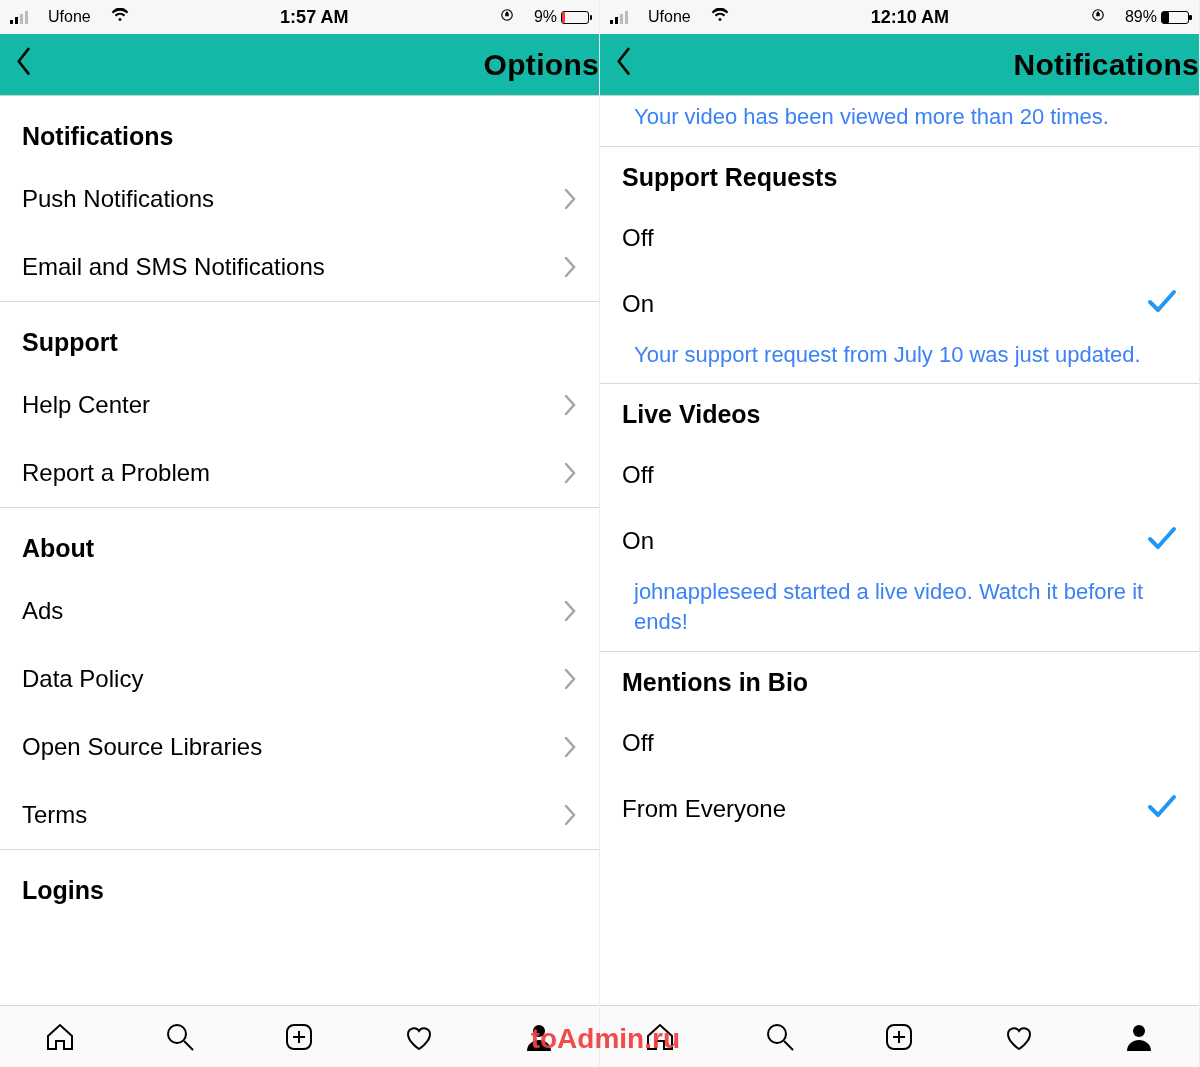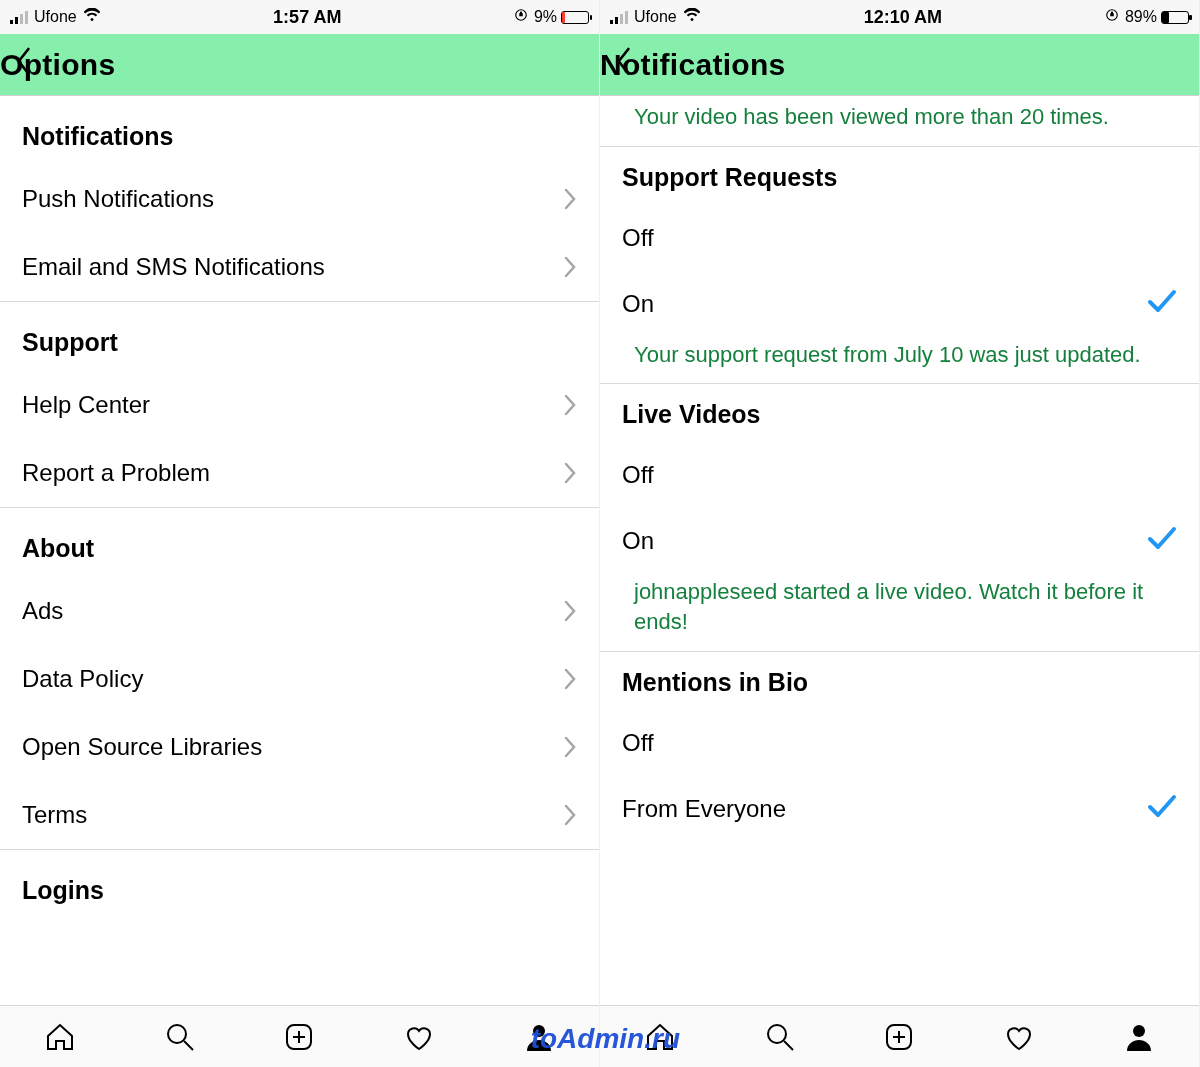--- a/index.html
+++ b/index.html
@@ -3,68 +3,68 @@
 <meta charset="utf-8">
 <style>
   * { margin: 0; padding: 0; box-sizing: border-box; }
   html, body { width: 1200px; height: 1067px; font-family: -apple-system, "Helvetica Neue", Arial, sans-serif; background: #fff; overflow: hidden; color: #000; }
   .shell { display: flex; width: 1200px; height: 1067px; position: relative; }
   .phone { width: 600px; height: 100%; display: flex; flex-direction: column; border-right: 1px solid #eee; background: #fff; position: relative; }
   .phone:last-child { border-right: none; }
 
   
   .status { display: flex; align-items: center; justify-content: space-between; height: 34px; padding: 0 10px; font-size: 17px; background: #f7f7f7; }
-  .status .left, .status .right { display: flex; align-items: center; gap: 6px; }
+  .status .left, .status .right { display: flex; align-items: center; gap: 20px; }
   .status .center { font-weight: 700; font-size: 18px; }
   .bars { display: flex; align-items: flex-end; gap: 2px; height: 14px; }
   .bars span { width: 3px; background: #000; display: block; }
   .bars span:nth-child(1){height:4px}
   .bars span:nth-child(2){height:7px}
   .bars span:nth-child(3){height:10px; background:#bcbcbc}
   .bars span:nth-child(4){height:13px; background:#bcbcbc}
   .carrier { font-size: 16px; }
   .wifi svg { width: 18px; height: 14px; }
   .lock svg { width: 14px; height: 14px; }
   .batt { display: flex; align-items: center; gap: 4px; font-size: 16px; }
   .batt-shell { width: 28px; height: 13px; border: 1.5px solid #000; border-radius: 3px; position: relative; }
   .batt-shell::after { content: ""; position: absolute; right: -4px; top: 3px; width: 2.5px; height: 5px; background: #000; border-radius: 1px; }
   .batt-fill { height: 100%; border-radius: 1px; }
   .batt-red .batt-fill { background: #ff3b30; }
   .batt-black .batt-fill { background: #000; }
 
   
-  .nav { height: 62px; background: #86efac; border-bottom: 1px solid #d1d1d1; display: flex; align-items: center; justify-content: flex-start; position: relative; }
+  .nav { height: 62px; background: #14b8a6; border-bottom: 1px solid #d1d1d1; display: flex; align-items: center; justify-content: flex-end; position: relative; }
   .nav .back { position: absolute; left: 14px; top: 50%; transform: translateY(-55%); }
   .nav .back svg { width: 20px; height: 30px; }
   .nav .title { font-size: 30px; font-weight: 700; letter-spacing: .3px; }
 
   
   .content { flex: 1; overflow: hidden; background: #fff; }
   .section-header { font-size: 25px; font-weight: 700; padding: 26px 22px 14px; }
   .section-header.tight { padding-top: 16px; }
   .row { display: flex; align-items: center; justify-content: space-between; padding: 20px 22px; font-size: 24px; font-weight: 400; position: relative; gap: 29px; }
   .row.link { cursor: pointer; }
   .chev { width: 14px; height: 22px; opacity: .35; }
   .hr { height: 1px; background: #d9d9d9; margin: 6px 0; }
   .hr.full { margin: 0; }
 
-  .subtext { color: #15803d; font-size: 22px; line-height: 1.35; padding: 2px 22px 14px 34px; }
+  .subtext { color: #3b82f6; font-size: 22px; line-height: 1.35; padding: 2px 22px 14px 34px; }
   .subtext.top { padding-top: 6px; }
 
   .option { display: flex; align-items: center; justify-content: space-between; padding: 18px 22px; font-size: 24px; }
   .check svg { width: 30px; height: 26px; }
   .check { color: #2196f3; }
 
   
   .tabbar { height: 62px; border-top: 1px solid #d6d6d6; background: #fafafa; display: flex; align-items: center; justify-content: space-around; }
   .tabbar .tab { width: 36px; height: 36px; display: flex; align-items: center; justify-content: center; }
   .tabbar svg { width: 32px; height: 32px; }
 
   
-  .watermark { position: absolute; right: 520px; bottom: 12px; font-size: 28px; font-style: italic; color: #1d4ed8; font-weight: 600; opacity: .95; pointer-events: none; z-index: 50; }
+  .watermark { position: absolute; right: 520px; bottom: 12px; font-size: 28px; color: #ef4444; font-weight: 600; opacity: .95; pointer-events: none; z-index: 50; }
 </style>
 </head>
 <body>
 
 <div class="shell">
 
 <div class="phone">
 
   <div class="status">
     <div class="left">

